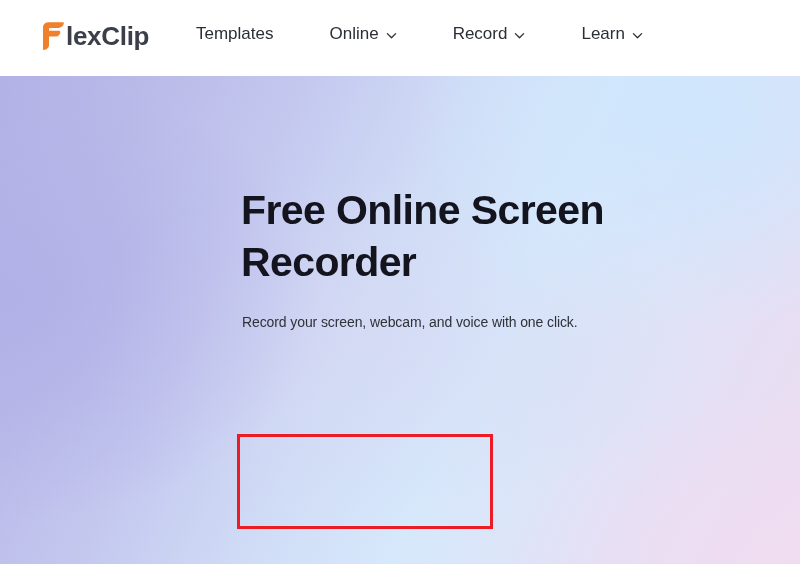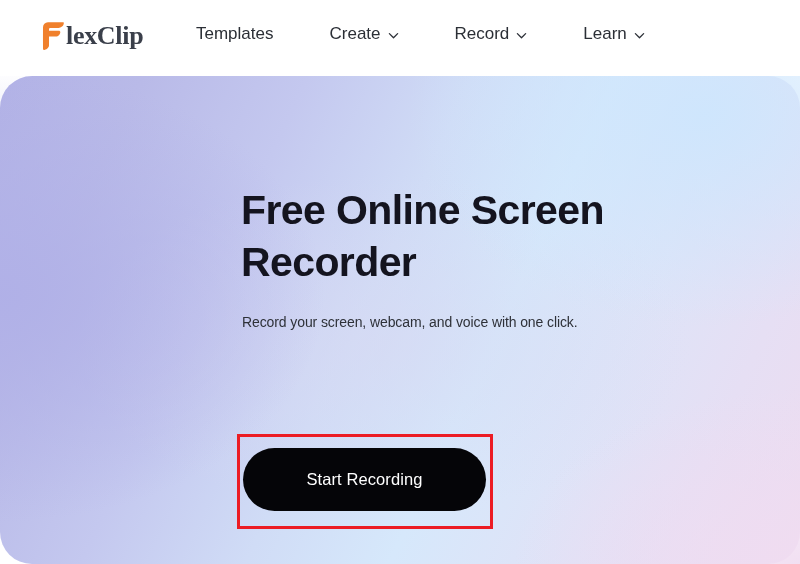--- a/index.html
+++ b/index.html
@@ -46,21 +46,21 @@
     width: 24px;
     height: 30px;
     margin-right: 1px;
   }
   .logo-text {
     font-size: 26px;
     font-weight: 600;
     color: #3a3f4a;
     letter-spacing: -0.3px;
     line-height: 30px;
-    font-family: Liberation Serif, serif;
+    font-family: Liberation Sans, sans-serif;
   }
 
   .nav {
     position: absolute;
     left: 196px;
     top: 22px;
     display: flex;
     align-items: center;
     gap: 8px;
   }
@@ -96,21 +96,20 @@
     background:
       linear-gradient(115deg,
         #b2b2e6 0%,
         #b9bae8 14%,
         #c4c8ef 30%,
         #d0dcf6 46%,
         #d6e8fb 60%,
         #dde4f8 72%,
         #e6dff4 86%,
         #eddcf0 100%);
-    border-radius: 32px;
   }
   .hero-overlay {
     position: absolute;
     inset: 0;
     background:
       radial-gradient(ellipse 60% 70% at 88% 8%, rgba(206,230,253,0.95) 0%, rgba(206,230,253,0) 62%),
       radial-gradient(ellipse 70% 80% at 0% 45%, rgba(176,176,231,0.95) 0%, rgba(176,176,231,0) 58%),
       radial-gradient(ellipse 60% 60% at 100% 100%, rgba(240,220,241,0.9) 0%, rgba(240,220,241,0) 60%),
       radial-gradient(ellipse 55% 50% at 48% 55%, rgba(216,216,242,0.55) 0%, rgba(216,216,242,0) 70%);
   }
@@ -194,21 +193,21 @@
       <span class="logo-text">lexClip</span>
     </div>
 
     <nav class="nav">
 
       <div class="nav-item">
         <span class="nav-label">Templates</span>
       </div>
 
       <div class="nav-item">
-        <span class="nav-label">Create</span>
+        <span class="nav-label">Online</span>
         <span class="chev">
           <svg width="11" height="11" viewBox="0 0 12 12" xmlns="http://www.w3.org/2000/svg" aria-hidden="true">
             <path d="M1.5 4 L6 8.5 L10.5 4" fill="none" stroke="#2b2f36" stroke-width="1.4" stroke-linecap="round" stroke-linejoin="round"></path>
           </svg>
         </span>
       </div>
 
       <div class="nav-item">
         <span class="nav-label">Record</span>
         <span class="chev">
@@ -232,18 +231,17 @@
 
   <div class="hero">
     <div class="hero-overlay"></div>
 
     <div class="hero-content">
       <h1 class="headline">Free Online Screen Recorder</h1>
       <p class="subtitle">Record your screen, webcam, and voice with one click.</p>
     </div>
 
     <div class="cta-wrap">
-      <button class="cta-button">Start Recording</button>
       <div class="cta-highlight"></div>
     </div>
   </div>
 
 </div>
 
 </body></html>

